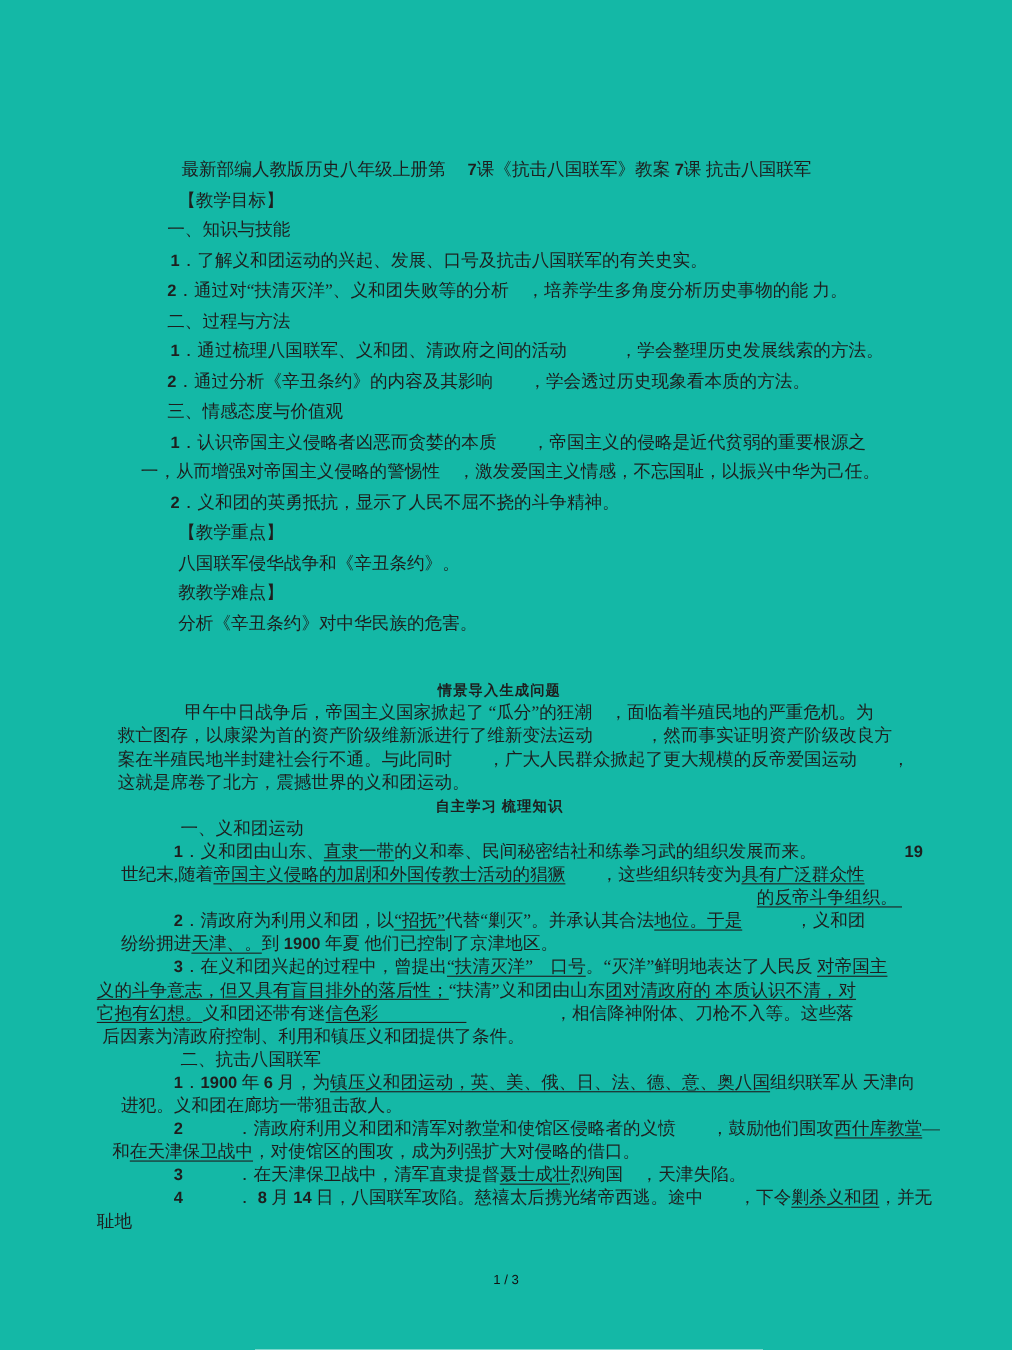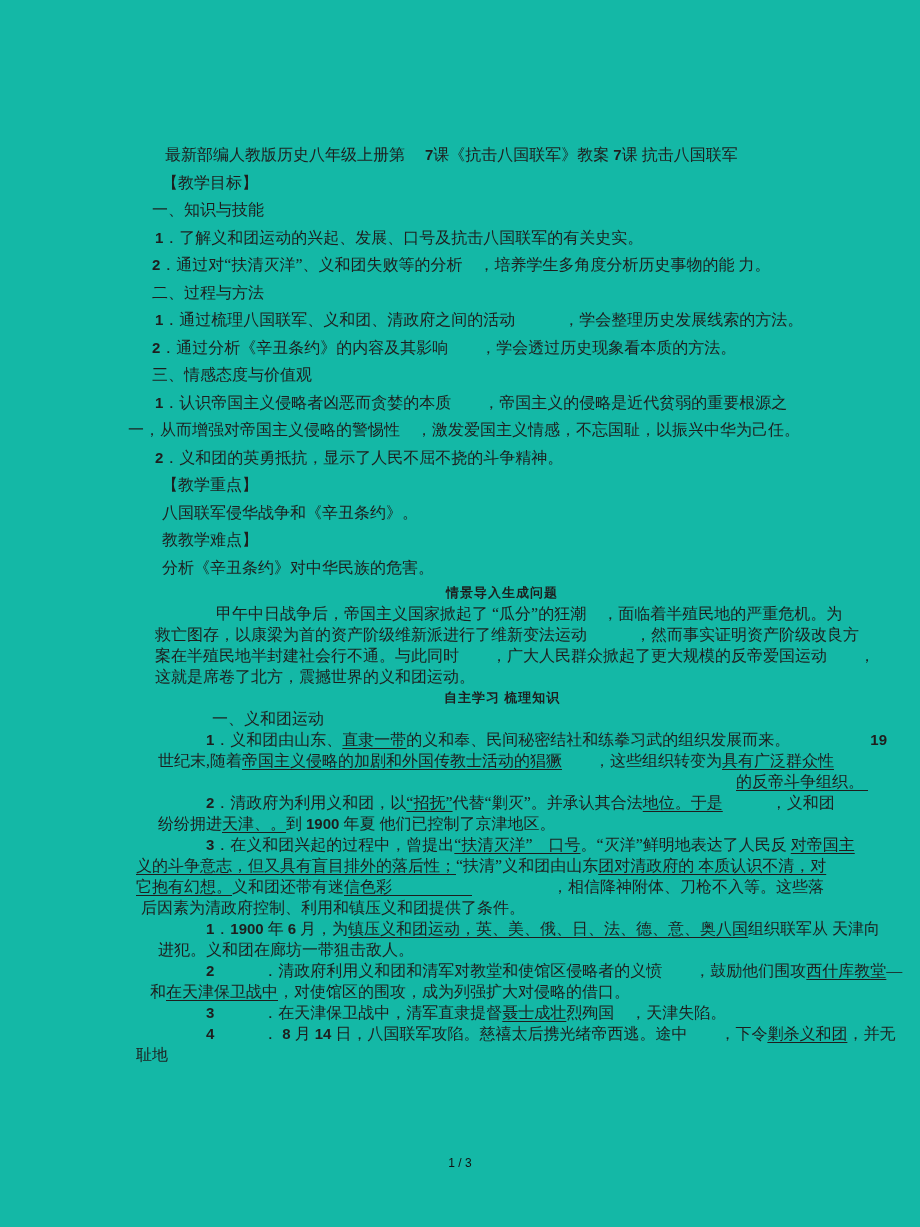--- a/index.html
+++ b/index.html
@@ -41,37 +41,38 @@
         <div class="ln" style="padding-left: 64px;"><span class="run b">2</span><span class="run">．通过分析《辛丑条约》的内容及其影响　　，学会透过历史现象看本质的方法。</span></div>
         <div class="ln" style="padding-left: 64px;"><span class="run">三、情感态度与价值观</span></div>
         <div class="ln" style="padding-left: 67px;"><span class="run b">1</span><span class="run">．认识帝国主义侵略者凶恶而贪婪的本质　　，帝国主义的侵略是近代贫弱的重要根源之</span></div>
         <div class="ln" style="padding-left: 40px;"><span class="run">一，从而增强对帝国主义侵略的警惕性　，激发爱国主义情感，不忘国耻，以振兴中华为己任。</span></div>
         <div class="ln" style="padding-left: 67px;"><span class="run b">2</span><span class="run">．义和团的英勇抵抗，显示了人民不屈不挠的斗争精神。</span></div>
         <div class="ln" style="padding-left: 74px;"><span class="run">【教学重点】</span></div>
         <div class="ln" style="padding-left: 74px;"><span class="run">八国联军侵华战争和《辛丑条约》。</span></div>
         <div class="ln" style="padding-left: 74px;"><span class="run">教教学难点】</span></div>
         <div class="ln" style="padding-left: 74px;"><span class="run">分析《辛丑条约》对中华民族的危害。</span></div>
       </div>
-      <div class="sec" style="top: 582px; line-height: 21px; margin-left: 48px;">
+      <div class="sec" style="top: 617px; line-height: 21px;">
         <div class="ln center small"><span class="run">情景导入生成问题</span></div>
         <div class="ln" style="padding-left: 80px;"><span class="run">甲午中日战争后，帝国主义国家掀起了 “瓜分”的狂潮　，面临着半殖民地的严重危机。为</span></div>
         <div class="ln" style="padding-left: 19px;"><span class="run">救亡图存，以康梁为首的资产阶级维新派进行了维新变法运动　　　，然而事实证明资产阶级改良方</span></div>
         <div class="ln" style="padding-left: 19px;"><span class="run">案在半殖民地半封建社会行不通。与此同时　　，广大人民群众掀起了更大规模的反帝爱国运动　　，</span></div>
         <div class="ln" style="padding-left: 19px;"><span class="run">这就是席卷了北方，震撼世界的义和团运动。</span></div>
         <div class="ln center small"><span class="run">自主学习 梳理知识</span></div>
         <div class="ln" style="padding-left: 76px;"><span class="run">一、义和团运动</span></div>
         <div class="ln" style="padding-left: 70px;"><span class="run b">1</span><span class="run">．义和团由山东、</span><span class="run u">直隶一带</span><span class="run">的义和奉、民间秘密结社和练拳习武的组织发展而来。　　　　　</span><span class="run b">19</span></div>
         <div class="ln" style="padding-left: 22px;"><span class="run">世纪末,随着</span><span class="run u">帝国主义侵略的加剧和外国传教士活动的猖獗</span><span class="run">　　，这些组织转变为</span><span class="run u">具有广泛群众性</span></div>
         <div class="ln" style="padding-left: 22px; text-align: right;"><span class="run u">的反帝斗争组织。 </span></div>
         <div class="ln" style="padding-left: 70px;"><span class="run b">2</span><span class="run">．清政府为利用义和团，以</span><span class="run u">“招抚”</span><span class="run">代替“剿灭”。并承认其合法</span><span class="run u">地位。于是</span><span class="run">　　　，义和团</span></div>
         <div class="ln" style="padding-left: 22px;"><span class="run">纷纷拥进</span><span class="run u">天津、。</span><span class="run">到 </span><span class="run b">1900</span><span class="run"> 年夏 他们已控制了京津地区。</span></div>
         <div class="ln" style="padding-left: 70px;"><span class="run b">3</span><span class="run">．在义和团兴起的过程中，曾提出</span><span class="run u">“扶清灭洋”　口号</span><span class="run">。“灭洋”鲜明地表达了人民反 </span><span class="run u">对帝国主</span></div>
         <div class="ln"><span class="run u">义的斗争意志，但又具有盲目排外的落后性；</span><span class="run">“扶清”义和团由山东</span><span class="run u">团对清政府的 本质认识不清，对</span></div>
         <div class="ln"><span class="run u">它抱有幻想。</span><span class="run">义和团还带有迷</span><span class="run u">信色彩　　　　　</span><span class="run">　　　　　，相信降神附体、刀枪不入等。这些落</span></div>
         <div class="ln" style="padding-left: 5px;"><span class="run">后因素为清政府控制、利用和镇压义和团提供了条件。</span></div>
+        <div class="ln" style="padding-left: 76px;"><span class="run">二、抗击八国联军</span></div>
         <div class="ln" style="padding-left: 70px;"><span class="run b">1</span><span class="run">．</span><span class="run b">1900</span><span class="run"> 年 </span><span class="run b">6</span><span class="run"> 月，为</span><span class="run u">镇压义和团运动，英、美、俄、日、法、德、意、奥八国</span><span class="run">组织联军从 天津向</span></div>
         <div class="ln" style="padding-left: 22px;"><span class="run">进犯。义和团在廊坊一带狙击敌人。</span></div>
         <div class="ln" style="padding-left: 70px;"><span class="run b">2</span><span class="run">　　　．清政府利用义和团和清军对教堂和使馆区侵略者的义愤　　，鼓励他们围攻</span><span class="run u">西什库教堂</span><span class="run">—</span></div>
         <div class="ln" style="padding-left: 14px;"><span class="run">和</span><span class="run u">在天津保卫战中</span><span class="run">，对使馆区的围攻，成为列强扩大对侵略的借口。</span></div>
         <div class="ln" style="padding-left: 70px;"><span class="run b">3</span><span class="run">　　　．在天津保卫战中，清军直隶提督</span><span class="run u">聂士成壮</span><span class="run">烈殉国　，天津失陷。</span></div>
         <div class="ln" style="padding-left: 70px;"><span class="run b">4</span><span class="run">　　　． </span><span class="run b">8</span><span class="run"> 月 </span><span class="run b">14</span><span class="run"> 日，八国联军攻陷。慈禧太后携光绪帝西逃。途中　　，下令</span><span class="run u">剿杀义和团</span><span class="run">，并无</span></div>
         <div class="ln"><span class="run">耻地</span></div>
       </div>
     </div>
   <div class="footer">1 / 3</div>

